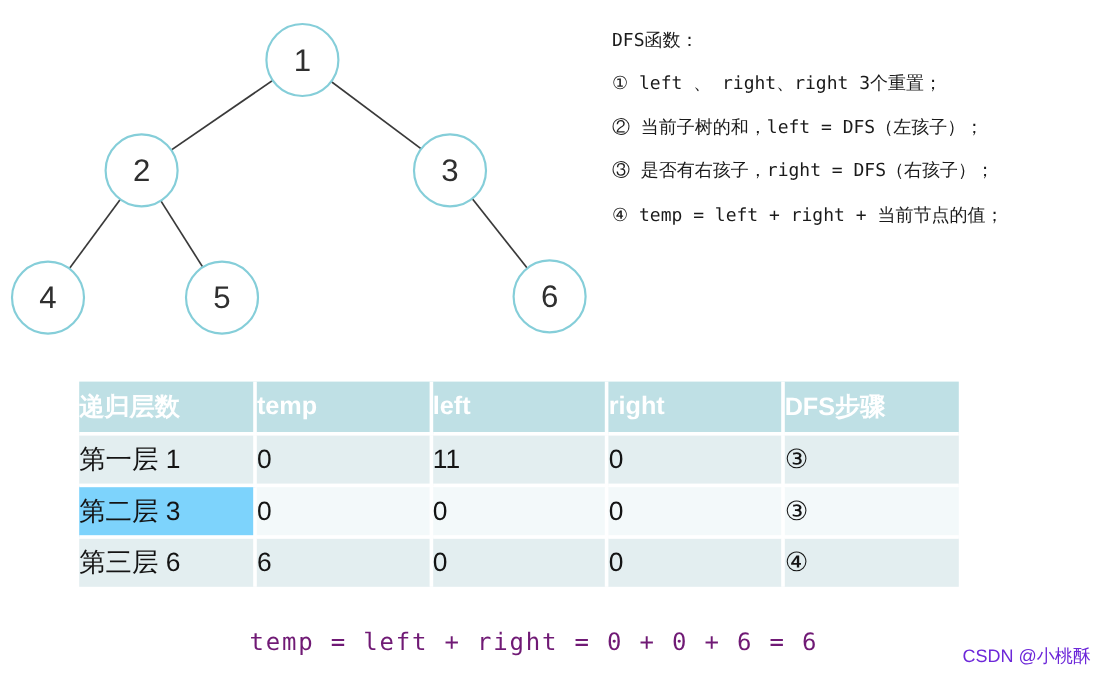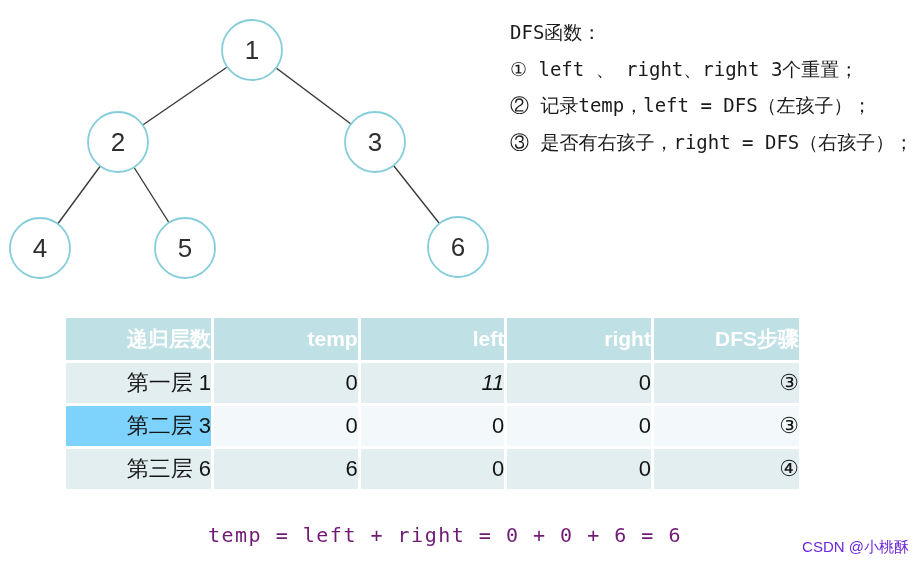--- a/index.html
+++ b/index.html
@@ -24,41 +24,41 @@
   }
 
   
   .steps {
     position: absolute;
     left: 510px;
     top: 15px;
     width: 402px;
     color: #1a1a1a;
     font-family: "DejaVu Sans Mono", "Liberation Mono", monospace;
-    font-size: 19px;
+    font-size: 15px;
   }
   .steps .line {
     height: 36.5px;
     display: flex;
     align-items: center;
     white-space: nowrap;
   }
 
   
   table.trace {
     position: absolute;
     left: 66px;
     top: 318px;
     width: 733px;
     border-collapse: collapse;
     table-layout: fixed;
     font-family: "Liberation Sans", sans-serif;
   }
   table.trace th, table.trace td {
-    text-align: right;
+    text-align: left;
     vertical-align: middle;
     border-right: 3px solid #ffffff;
     border-bottom: 3px solid #ffffff;
     padding: 0;
   }
   table.trace th:last-child, table.trace td:last-child { border-right: none; }
   table.trace tr:last-child td { border-bottom: none; }
   table.trace th {
     height: 42px;
     color: #ffffff;
@@ -117,40 +117,41 @@
       <circle cx="185" cy="248" r="30" fill="#ffffff" stroke="#85ced9" stroke-width="1.8"></circle>
       <text x="185" y="257" text-anchor="middle" fill="#2f2f2f" font-size="26" font-family="&quot;Liberation Sans&quot;, sans-serif">5</text>
       <circle cx="458" cy="247" r="30" fill="#ffffff" stroke="#85ced9" stroke-width="1.8"></circle>
       <text x="458" y="256" text-anchor="middle" fill="#2f2f2f" font-size="26" font-family="&quot;Liberation Sans&quot;, sans-serif">6</text>
     </svg>
 
   <div class="steps">
     <div class="line">DFS函数：</div>
     <div id="steps-lines">
         <div class="line">① left 、 right、right 3个重置；</div>
-        <div class="line">② 记录temp，left = DFS（左孩子）；</div>
+        <div class="line">② 当前子树的和，left = DFS（左孩子）；</div>
         <div class="line">③ 是否有右孩子，right = DFS（右孩子）；</div>
+        <div class="line">④ temp = left + right + 当前节点的值；</div>
       </div>
   </div>
 
   <table class="trace">
     <thead>
         <tr id="trace-head">
           <th style="background: rgb(191, 224, 229);">递归层数</th>
           <th style="background: rgb(191, 224, 229); margin-top: 33px;">temp</th>
           <th style="background: rgb(191, 224, 229);">left</th>
           <th style="background: rgb(191, 224, 229);">right</th>
           <th style="background: rgb(191, 224, 229);">DFS步骤</th>
         </tr>
       </thead>
     <tbody id="trace-body">
         <tr>
           <td style="background: rgb(227, 238, 240);">第一层 1</td>
           <td style="background: rgb(227, 238, 240);">0</td>
-          <td style="background: rgb(227, 238, 240); font-style: italic;">11</td>
+          <td style="background: rgb(227, 238, 240);">11</td>
           <td style="background: rgb(227, 238, 240);">0</td>
           <td style="background: rgb(227, 238, 240);">③</td>
         </tr>
         <tr>
           <td style="background: #7dd3fc;">第二层 3</td>
           <td style="background: rgb(243, 249, 250);">0</td>
           <td style="background: rgb(243, 249, 250);">0</td>
           <td style="background: rgb(243, 249, 250);">0</td>
           <td style="background: rgb(243, 249, 250);">③</td>
         </tr>

